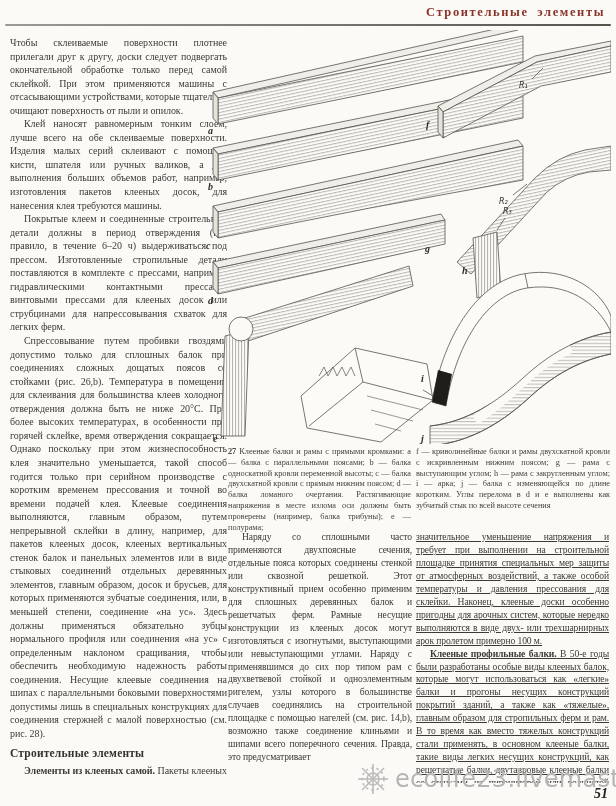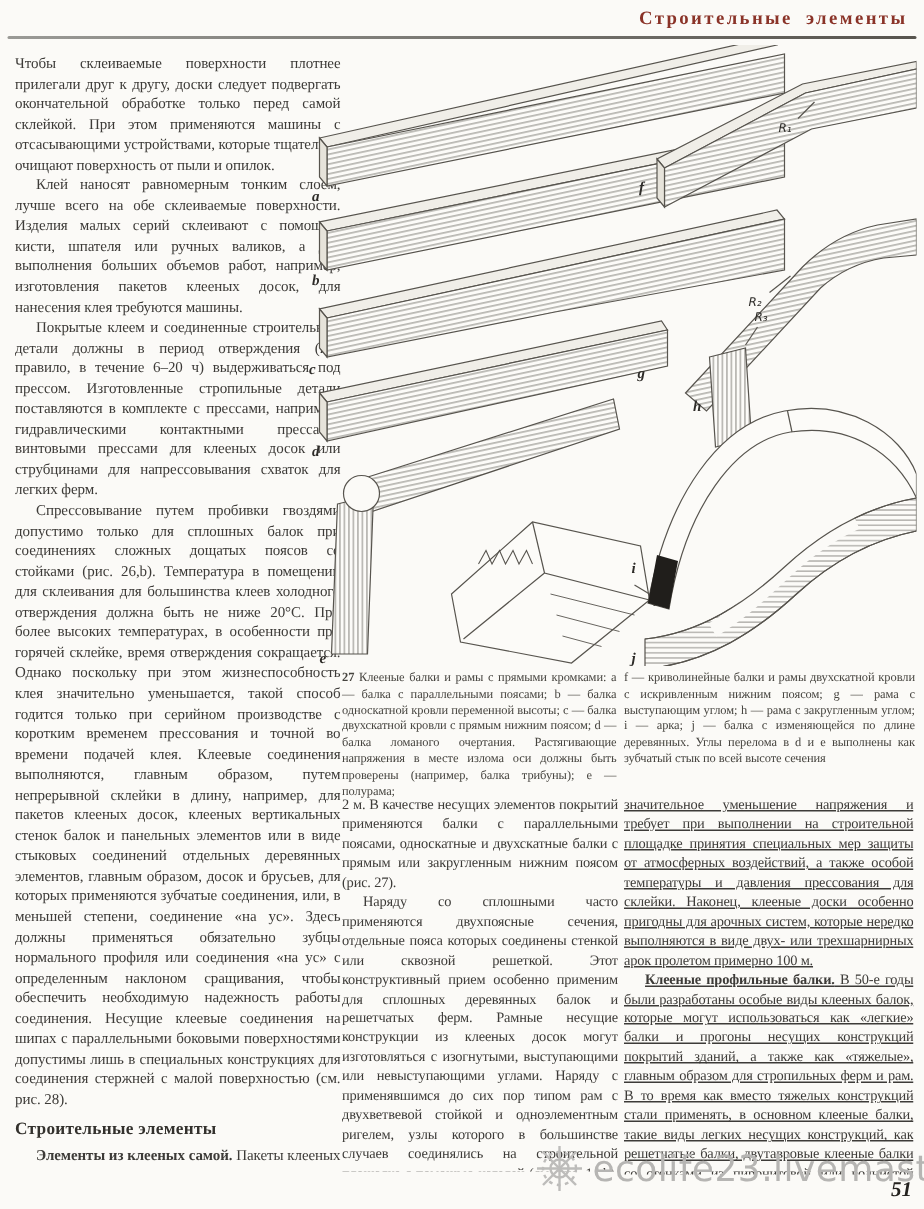--- a/index.html
+++ b/index.html
@@ -179,25 +179,24 @@
       <text class="figlabel" x="216" y="412" stroke="none">j</text>
 
     </g>
   </svg>
 
   <div class="caption caption-left">
     <span class="fig-num">27</span>
     <span>Клееные балки и рамы с прямыми кромками: a — балка с параллельными поясами; b — балка односкатной кровли переменной высоты; c — балка двухскатной кровли с прямым нижним поясом; d — балка ломаного очертания. Растягивающие напряжения в месте излома оси должны быть проверены (например, балка трибуны); e — полурама;</span>
   </div>
   <div class="caption caption-right">
-    <span>f — криволинейные балки и рамы двухскатной кровли с искривленным нижним поясом; g — рама с выступающим углом; h — рама с закругленным углом; i — арка; j — балка с изменяющейся по длине деревянных. Углы перелома в d и e выполнены как зубчатый стык по всей высоте сечения</span>
+    <span>f — криволинейные балки и рамы двухскатной кровли с искривленным нижним поясом; g — рама с выступающим углом; h — рама с закругленным углом; i — арка; j — балка с изменяющейся по длине коротким. Углы перелома в d и e выполнены как зубчатый стык по всей высоте сечения</span>
   </div>
 
   <div class="col col-mid">
-    <p class="cont">2 м. В качестве несущих элементов покрытий применяются балки с параллельными поясами, односкатные и двухскатные балки с прямым или закругленным нижним поясом (рис. 27).</p>
     <p>Наряду со сплошными часто применяются двухпоясные сечения, отдельные пояса которых соединены стенкой или сквозной решеткой. Этот конструктивный прием особенно применим для сплошных деревянных балок и решетчатых ферм. Рамные несущие конструкции из клееных досок могут изготовляться с изогнутыми, выступающими или невыступающими углами. Наряду с применявшимся до сих пор типом рам с двухветвевой стойкой и одноэлементным ригелем, узлы которого в большинстве случаев соединялись на строительной площадке с помощью нагелей (см. рис. 14,b), возможно также соединение клиньями и шипами всего поперечного сечения. Правда, это предусматривает</p>
   </div>
 
   <div class="col col-right">
     <p class="cont">значительное уменьшение напряжения и требует при выполнении на строительной площадке принятия специальных мер защиты от атмосферных воздействий, а также особой температуры и давления прессования для склейки. Наконец, клееные доски особенно пригодны для арочных систем, которые нередко выполняются в виде двух- или трехшарнирных арок пролетом примерно 100 м.</p>
     <p><span class="lead">Клееные профильные балки.</span> <span>В 50-е годы были разработаны особые виды клееных балок, которые могут использоваться как «легкие» балки и прогоны несущих конструкций покрытий зданий, а также как «тяжелые», главным образом для стропильных ферм и рам. В то время как вместо тяжелых конструкций стали применять, в основном клееные балки, такие виды легких несущих конструкций, как решетчатые балки, двутавровые клееные балки со стенками из пиронитовой или волнистой фанеры, еще и сейчас надо-</span></p>
   </div>
 
   <div class="watermark">
     <svg width="34" height="34" viewBox="0 0 34 34">

